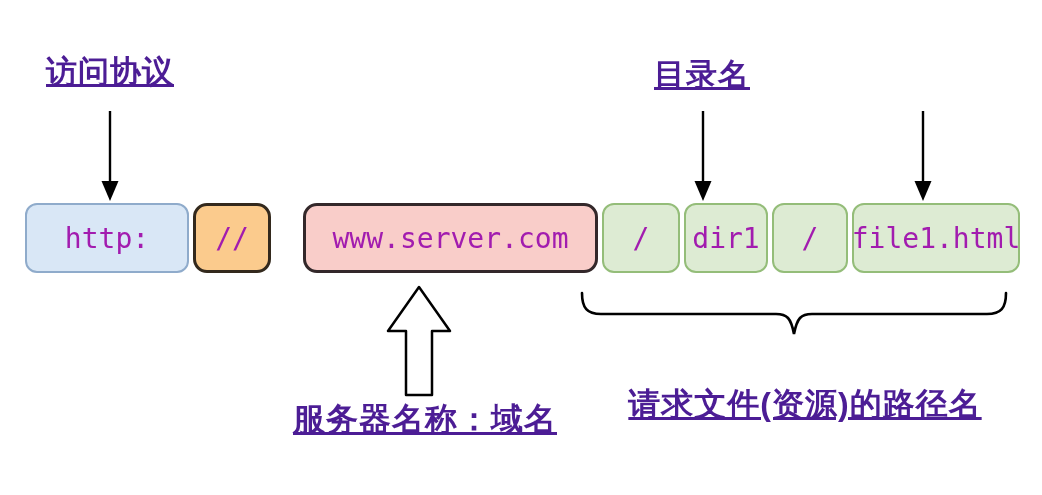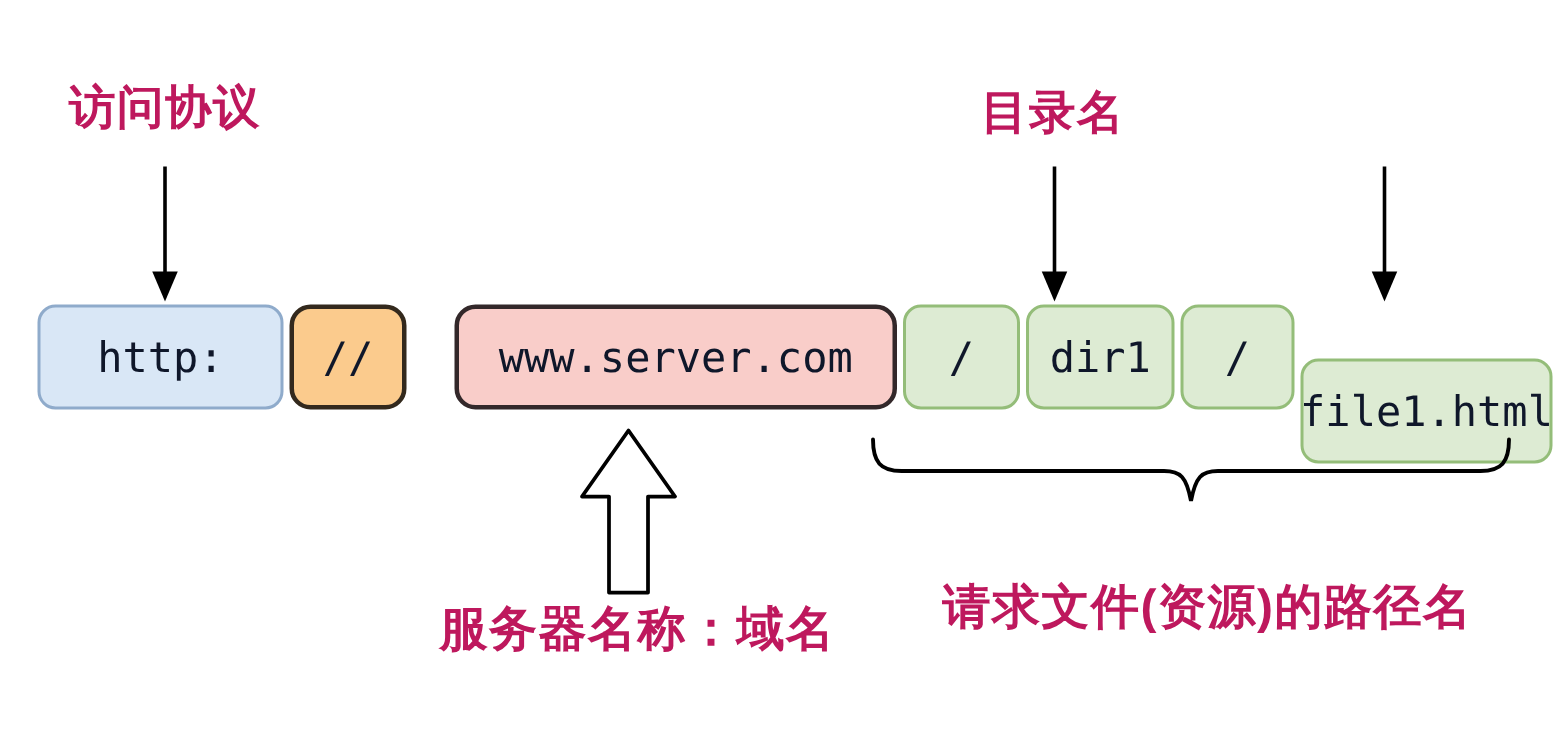--- a/index.html
+++ b/index.html
@@ -13,24 +13,25 @@
     height: 495px;
     background: #ffffff;
     overflow: hidden;
     font-family: "Liberation Sans", "DejaVu Sans", sans-serif;
   }
   .cn-label {
     position: absolute;
     transform: translateX(-50%);
     white-space: nowrap;
     font-weight: 700;
-    color: #be185d;
+    color: #4c1d95;
     font-size: 31px;
     letter-spacing: 1px;
     line-height: 1.1;
+    text-decoration: underline;
   }
   .cn-label.big {
     font-size: 32px;
   }
   .url-row {
     position: absolute;
     left: 25px;
     top: 203px;
     height: 70px;
     display: flex;
@@ -38,31 +39,31 @@
   }
   .seg {
     box-sizing: border-box;
     height: 70px;
     display: flex;
     align-items: center;
     justify-content: center;
     border-radius: 12px;
     font-family: "DejaVu Sans Mono", "Liberation Mono", monospace;
     font-size: 28px;
-    color: #0f172a;
+    color: #a21caf;
     white-space: nowrap;
   }
   .seg.blue   { width: 164px; background: #d9e7f6; border: 2px solid #8fabcb; }
   .seg.orange { width: 78px;  background: #fbcb8d; border: 3px solid #33291d; border-radius: 14px; }
   .seg.pink   { width: 295px; background: #f9cdc9; border: 3px solid #33282a; border-radius: 14px; margin-left: 28px; }
   .seg.green  { background: #ddebd3; border: 2px solid #94bd79; }
   .seg.w-slash1 { width: 78px; }
-  .seg.w-dir    { width: 99px; }
+  .seg.w-dir    { width: 84px; }
   .seg.w-slash2 { width: 76px; }
-  .seg.w-file   { width: 168px; margin-top: 36px; }
+  .seg.w-file   { width: 168px; }
   .overlay {
     position: absolute;
     inset: 0;
     width: 1042px;
     height: 495px;
     pointer-events: none;
   }
 </style>
 </head>
 <body>

